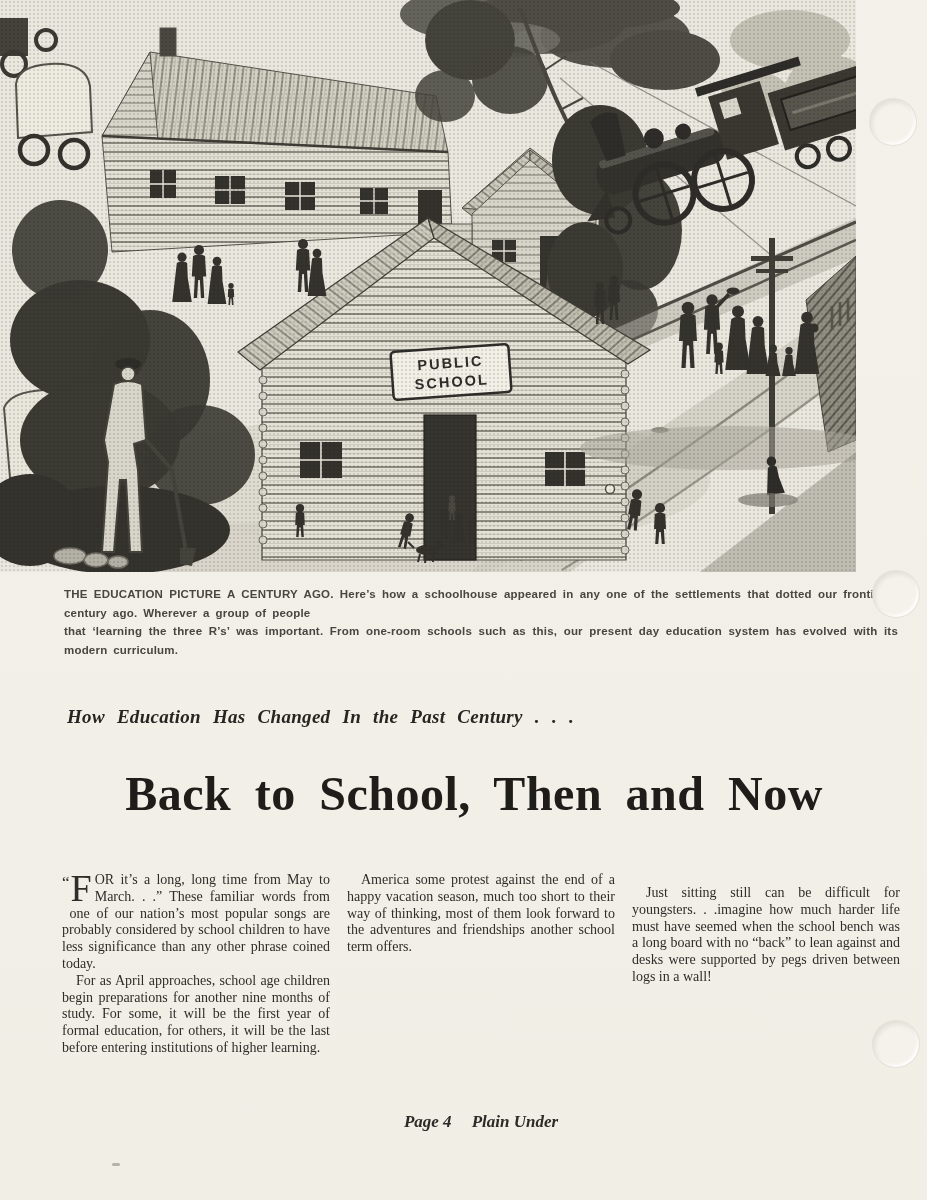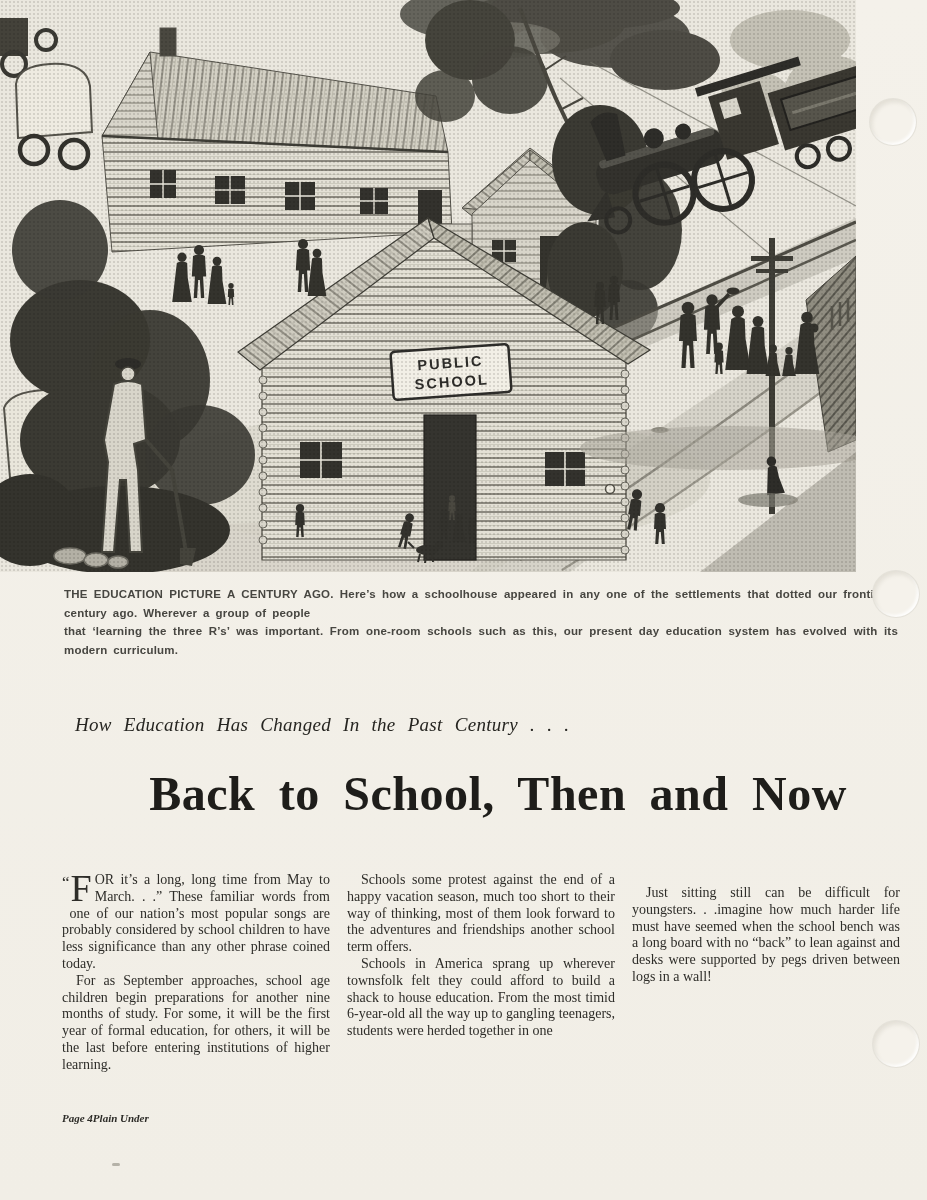--- a/index.html
+++ b/index.html
@@ -22,44 +22,44 @@
     position:absolute;left:64px;top:585px;width:834px;
     display:grid;grid-template-columns:repeat(1,1fr);gap:0 16px;
   }
   .caption p{
     margin:0;font-family:"Liberation Sans",sans-serif;font-weight:700;
     font-size:11.5px;line-height:18.5px;letter-spacing:.2px;word-spacing:2.5px;
     text-align:justify;color:#474641;
   }
   
   .kicker{
-    position:absolute;left:67px;top:706px;margin:8px;
-    font-style:italic;font-weight:400;font-size:19px;color:#262521;
+    position:absolute;left:67px;top:706px;margin:0;
+    font-style:italic;font-weight:700;font-size:19px;color:#262521;
     word-spacing:7px;letter-spacing:.3px;
   }
   .headline{
-    position:absolute;left:80px;top:766px;width:836px;margin:0;
+    position:absolute;left:56px;top:766px;width:836px;margin:0;
     text-align:center;font-weight:700;font-size:48px;color:#1e1d1a;
     word-spacing:11px;letter-spacing:.5px;
   }
   
   .article{
     position:absolute;left:62px;top:872px;width:838px;
     display:grid;grid-template-columns:repeat(3,1fr);gap:0 17px;
   }
   .article p{margin:0;font-size:14px;line-height:16.8px;text-align:justify;color:#2e2d29;}
   .article p.indent{text-indent:14px;}
   .article p.gap{margin-top:13px;}
   .oq{float:left;font-size:17px;line-height:20px;height:33px;padding-top:1px;}
   .dropcap{float:left;font-size:38px;line-height:31px;padding:1px 3px 0 1px;font-weight:400;}
   
   .pagefooter{
     position:absolute;left:62px;top:1112px;width:838px;
-    display:flex;justify-content:flex-start;
-    font-style:italic;font-weight:700;font-size:11px;color:#2c2b27;
+    display:flex;justify-content:center;
+    font-style:italic;font-weight:700;font-size:17px;color:#2c2b27;gap:20px;
   }
   
   .hole{
     position:absolute;width:46px;height:46px;border-radius:50%;
     background:#f5f2eb;border:1px solid rgba(90,85,70,.10);
     box-shadow:inset 2px 3px 4px rgba(120,112,95,.14), inset -2px -2px 3px rgba(255,255,255,.9);
   }
   .hole.h1{left:869px;top:98px;}
   .hole.h2{left:872px;top:570px;}
   .hole.h3{left:872px;top:1020px;}
@@ -367,25 +367,24 @@
     <p>THE EDUCATION PICTURE A CENTURY AGO. Here’s how a schoolhouse appeared in any one of the settlements that dotted our frontier a century ago. Wherever a group of people</p>
     <p>that ‘learning the three R’s’ was important. From one-room schools such as this, our present day education system has evolved with its modern curriculum.</p>
   </section>
 
   <p class="kicker">How Education Has Changed In the Past Century . . .</p>
   <h1 class="headline">Back to School, Then and Now</h1>
 
   <section class="article">
     <div>
       <p><span class="oq">“</span><span class="dropcap">F</span><span>OR it’s a long, long time from May to March. . .” These familiar words from one of our nation’s most popular songs are probably considered by school children to have less significance than any other phrase coined today.</span></p>
-      <p class="indent">For as September approaches, school age children begin preparations for another nine months of study. For some, it will be the first year of formal education, for others, it will be the last before entering institutions of higher learning.</p>
+      <p class="indent">For as April approaches, school age children begin preparations for another nine months of study. For some, it will be the first year of formal education, for others, it will be the last before entering institutions of higher learning.</p>
     </div>
     <div>
-      <p class="indent">Schools some protest against the end of a happy vacation season, much too short to their way of thinking, most of them look forward to the adventures and friendships another school term offers.</p>
-      <p class="indent">Schools in America sprang up wherever townsfolk felt they could afford to build a shack to house education. From the most timid 6-year-old all the way up to gangling teenagers, students were herded together in one</p>
+      <p class="indent">America some protest against the end of a happy vacation season, much too short to their way of thinking, most of them look forward to the adventures and friendships another school term offers.</p>
     </div>
     <div>
       <p class="indent gap">Just sitting still can be difficult for youngsters. . .imagine how much harder life must have seemed when the school bench was a long board with no “back” to lean against and desks were supported by pegs driven between logs in a wall!</p>
     </div>
   </section>
 
   <footer class="pagefooter">
     <span>Page 4</span>
     <span>Plain Under</span>
   </footer>

